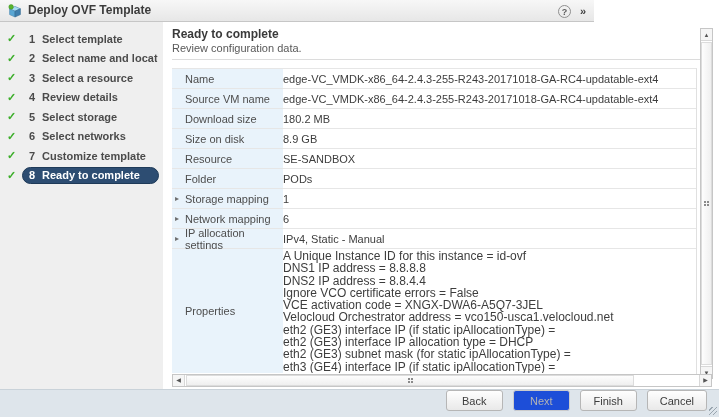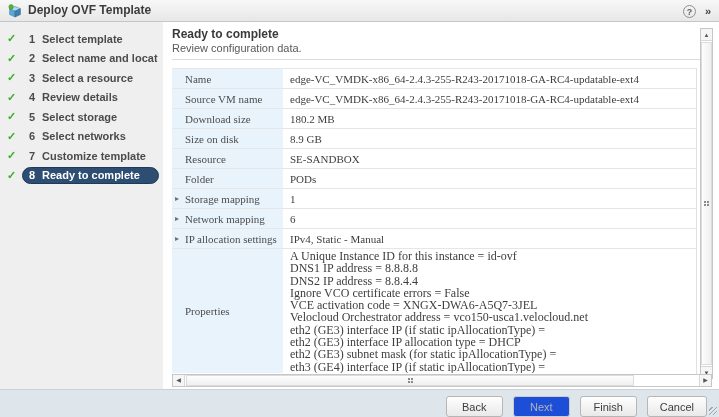--- a/index.html
+++ b/index.html
@@ -3,21 +3,21 @@
 <meta charset="utf-8">
 <style>
   html,body{margin:0;padding:0;background:#fff;}
   *{box-sizing:border-box;}
   .window{
     position:relative;width:719px;height:417px;overflow:hidden;
     font-family:"Liberation Sans", sans-serif;font-size:11px;color:#3d3d3d;background:#fff;
   }
   
   .titlebar{
-    position:absolute;left:0;top:0;width:719px;height:22px;
+    position:absolute;left:0;top:0;width:594px;height:22px;
     background:linear-gradient(#f7f7f7,#e7e7e7);border-bottom:1px solid #c6c6c6;
   }
   .tb-icon{position:absolute;left:8px;top:4px;width:14px;height:14px;}
   .tb-title{position:absolute;left:28px;top:0;line-height:21px;font-size:12px;font-weight:bold;color:#3c3c3c;}
   .tb-right{position:absolute;right:9px;top:0;height:22px;display:flex;align-items:center;gap:9px;}
   .help{display:inline-block;width:13px;height:13px;border:1px solid #8f8f8f;border-radius:50%;
         font-size:9px;line-height:12px;text-align:center;color:#5c5c5c;font-weight:bold;cursor:pointer;}
   .collapse{font-size:11px;color:#3f3f3f;font-weight:bold;letter-spacing:-1px;cursor:pointer;}
   
   .sidebar{position:absolute;left:0;top:22px;width:163px;height:367px;background:#efefef;padding-top:7px;}
@@ -28,27 +28,27 @@
   .num{width:9px;font-weight:bold;font-size:11px;color:#4b4b4b;flex-shrink:0;}
   .lbl{margin-left:4px;font-weight:bold;font-size:11px;color:#4b4b4b;white-space:nowrap;}
   .step.active .pill{background:#2d4d72;border-color:#1e3a58;}
   .step.active .num,.step.active .lbl{color:#ffffff;}
   
   .content{position:absolute;left:163px;top:22px;width:556px;height:367px;background:#fff;}
   .h1{position:absolute;left:9px;top:5px;font-size:12px;font-weight:bold;color:#3a3a3a;}
   .h2{position:absolute;left:9px;top:20px;font-size:11px;color:#595959;}
   .head-sep{position:absolute;left:9px;top:37px;width:528px;border-top:1px solid #dcdcdc;}
   .table{position:absolute;left:9px;top:46px;width:525px;height:307px;overflow:hidden;
-         border-top:1px solid #e6e6e6;border-right:1px solid #e0e0e0;font-family:Liberation Serif, serif;}
+         border-top:1px solid #e6e6e6;border-right:1px solid #e0e0e0;}
   .t-row{display:flex;border-bottom:1px solid #e6e6e6;height:20px;}
   .t-row.props{height:auto;border-bottom:none;}
   .t-label{width:111px;flex-shrink:0;background:#e9f3fb;display:flex;align-items:center;
            padding-left:13px;position:relative;color:#4d4d4d;}
   .exp{position:absolute;left:3px;top:50%;margin-top:-5px;color:#6d6d6d;font-size:8px;line-height:10px;cursor:pointer;}
-  .t-value{flex:1;display:flex;align-items:center;padding-left:7px;color:#3d3d3d;
+  .t-value{flex:1;display:flex;align-items:center;color:#3d3d3d;
            overflow:hidden;white-space:nowrap;}
   .props .t-value{display:block;padding-top:1px;white-space:normal;}
   .pline{line-height:12.3px;white-space:nowrap;font-size:12px;}
   
   .vscroll{position:absolute;left:700px;top:28px;width:13px;height:351px;background:#fff;
            border:1px solid #c6c6c6;}
   .hscroll{position:absolute;left:172px;top:374px;width:540px;height:13px;background:#fff;
            border:1px solid #c6c6c6;}
   .sb-btn{position:absolute;background:#f5f5f5;color:#555;font-size:6px;text-align:center;cursor:pointer;}
   .vscroll .sb-btn{left:0;right:0;height:12px;line-height:12px;}
@@ -60,21 +60,21 @@
   .v-thumb{position:absolute;left:0;right:0;top:13px;bottom:13px;
            background:linear-gradient(to right,#fdfdfd,#efefef);border:1px solid #dcdcdc;
            display:flex;align-items:center;justify-content:center;cursor:pointer;}
   .h-thumb{position:absolute;top:0;bottom:0;left:13px;width:448px;
            background:linear-gradient(#fdfdfd,#efefef);border:1px solid #dcdcdc;
            display:flex;align-items:center;justify-content:center;cursor:pointer;}
   .dots{width:2px;height:2px;background:#8a8a8a;
         box-shadow:3px 0 0 #8a8a8a,0 3px 0 #8a8a8a,3px 3px 0 #8a8a8a;margin:-3px 3px 0 0;}
   
   .footer{position:absolute;left:0;top:389px;width:719px;height:28px;background:#dee5eb;
-          border-top:1px solid #c9d2d9;display:flex;align-items:flex-end;justify-content:flex-end;
+          border-top:1px solid #c9d2d9;display:flex;align-items:flex-start;justify-content:flex-end;
           gap:10px;padding-right:12px;}
   .btn{height:21px;min-width:57px;padding:0 12px;font-size:11px;font-family:inherit;color:#3c3c3c;
        background:linear-gradient(#fefefe,#e9e9e9);border:1px solid #b6b6b6;border-radius:3px;cursor:pointer;}
   .btn.disabled{color:#b4b4b4;background:#1d4ed8;border-color:#cccccc;cursor:default;}
   .resize-grip{position:absolute;right:2px;bottom:2px;width:8px;height:8px;
     background:repeating-linear-gradient(135deg,transparent 0 2px,#9aa6b0 2px 3px);}
 </style>
 </head>
 <body>
 

